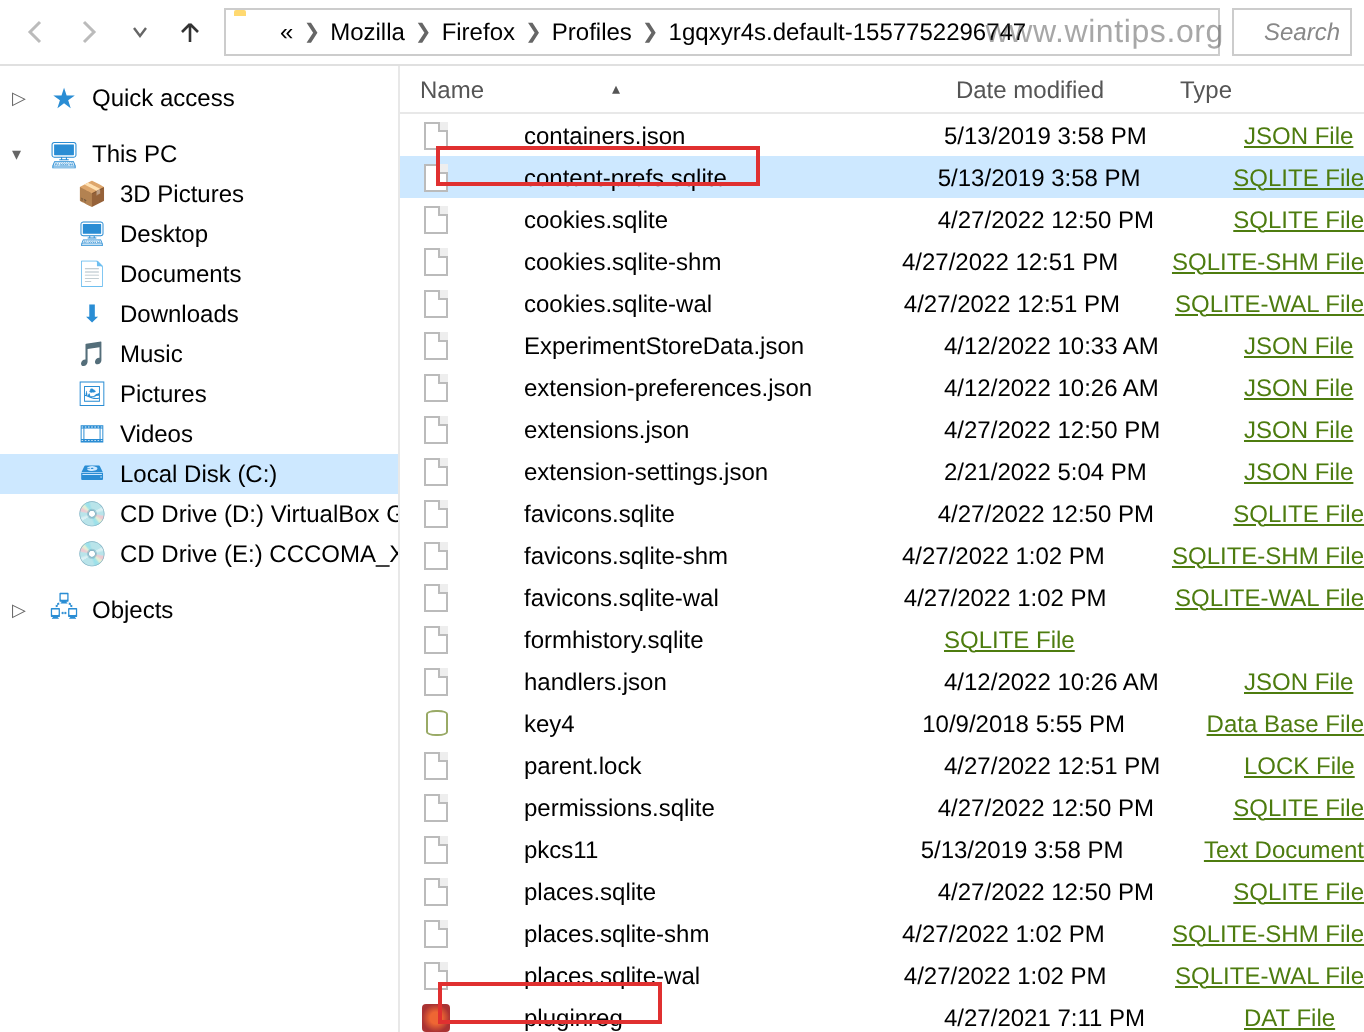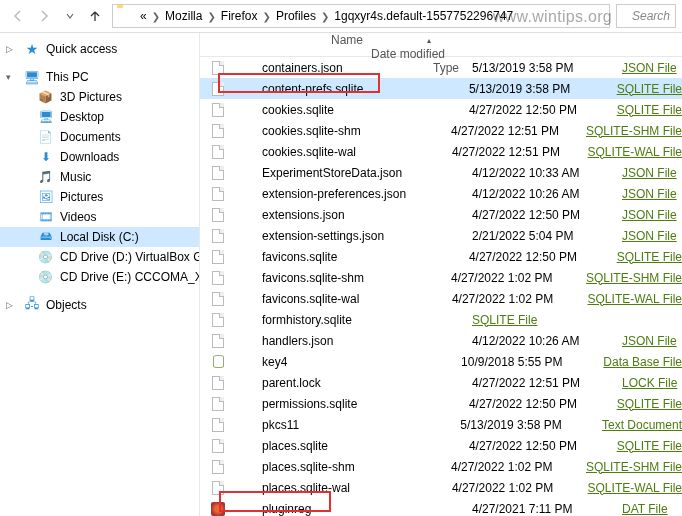--- a/index.html
+++ b/index.html
@@ -21,24 +21,24 @@
 .side-group { margin-bottom: 8px; }
 .side-item { display: flex; align-items: center; padding: 2px 8px 2px 20px; gap: 6px; cursor: pointer; height: 20px; white-space: nowrap; overflow: hidden; }
 .side-item.top { padding-left: 20px; }
 .side-item.sub { padding-left: 38px; }
 .side-item.selected { background: #cde8ff; }
 .side-icon { width: 16px; height: 16px; flex-shrink: 0; display: flex; align-items: center; justify-content: center; }
 .expand-caret { width: 12px; margin-left: 4px; color: #666; font-size: 9px; }
 .side-item.top .expand-caret { margin-left: -14px; }
 
 .content { flex: 1; display: flex; flex-direction: column; overflow: hidden; }
-.col-headers { display: flex; height: 24px; border-bottom: 1px solid #e8e8e8; align-items: center; padding-left: 10px; flex-direction: column; }
+.col-headers { display: flex; height: 24px; border-bottom: 1px solid #e8e8e8; align-items: center; padding-left: 10px; }
 .col-h { color: #555; font-size: 12px; }
 .col-name { width: 230px; display: flex; align-items: center; gap: 4px; }
-.col-date { width: 150px; }
+.col-date { width: 150px; text-align: center; }
 .col-type { flex: 1; }
 .sort-ind { font-size: 8px; color: #555; margin-left: 60px; }
 
 .file-list { flex: 1; overflow: hidden; }
 .file-row { display: flex; align-items: center; height: 21px; padding-left: 10px; cursor: pointer; }
 .file-row.selected { background: #cde8ff; }
 .file-icon { width: 16px; height: 16px; margin-right: 4px; display: flex; align-items: center; justify-content: center; flex-shrink: 0; }
 .file-name { width: 210px; white-space: nowrap; overflow: hidden; margin-left: 32px; }
 .file-date { width: 150px; color: #000; white-space: nowrap; }
 .file-type { flex: 1; color: #4d7c0f; white-space: nowrap; text-decoration: underline; }

